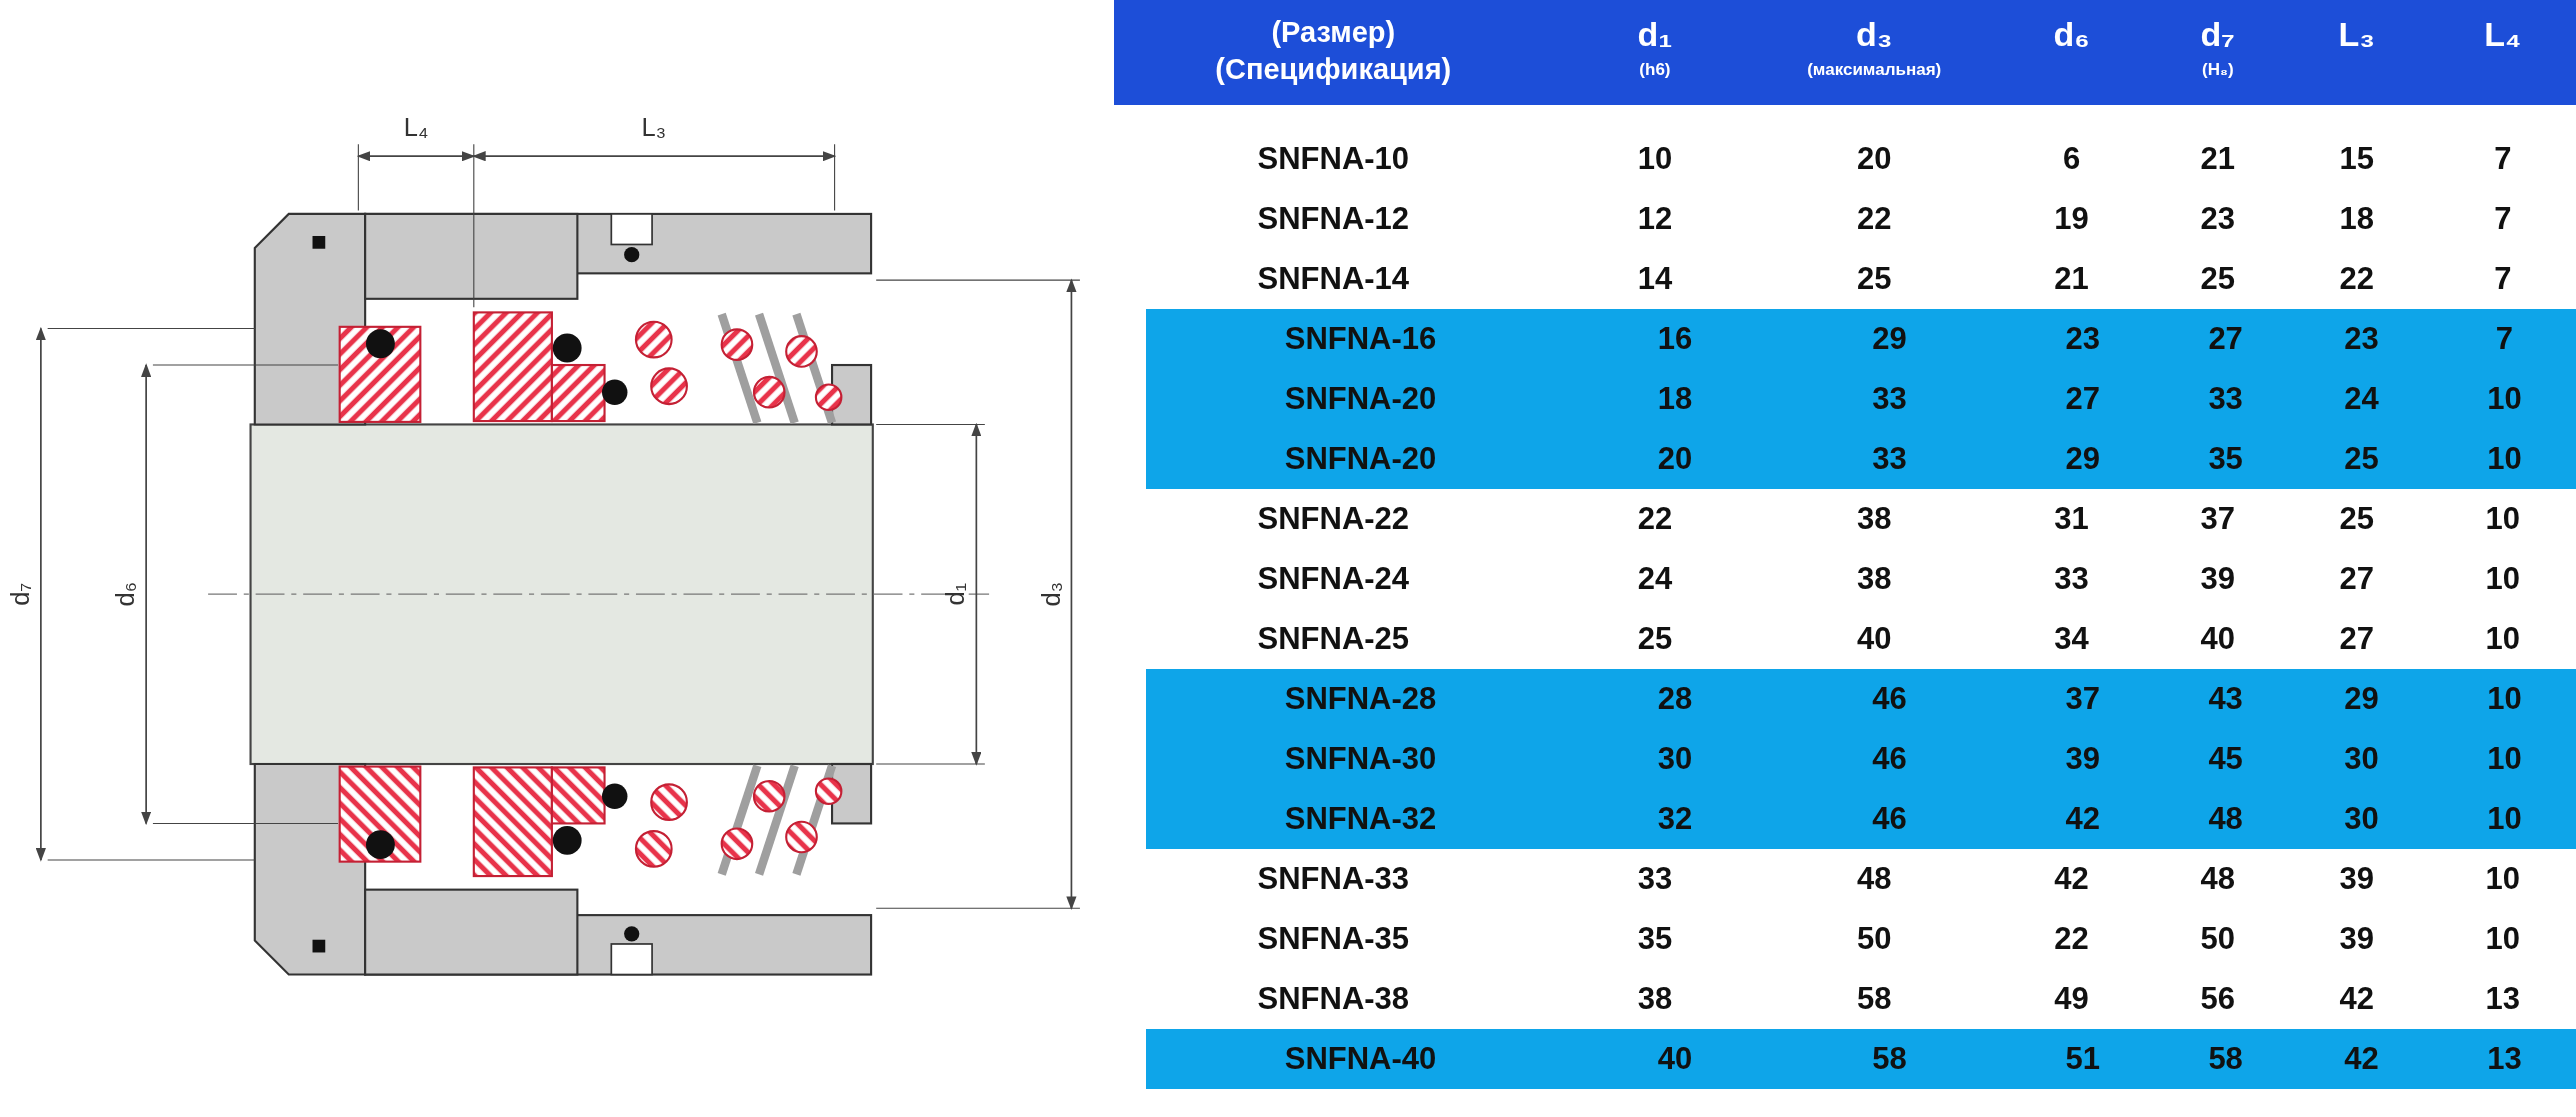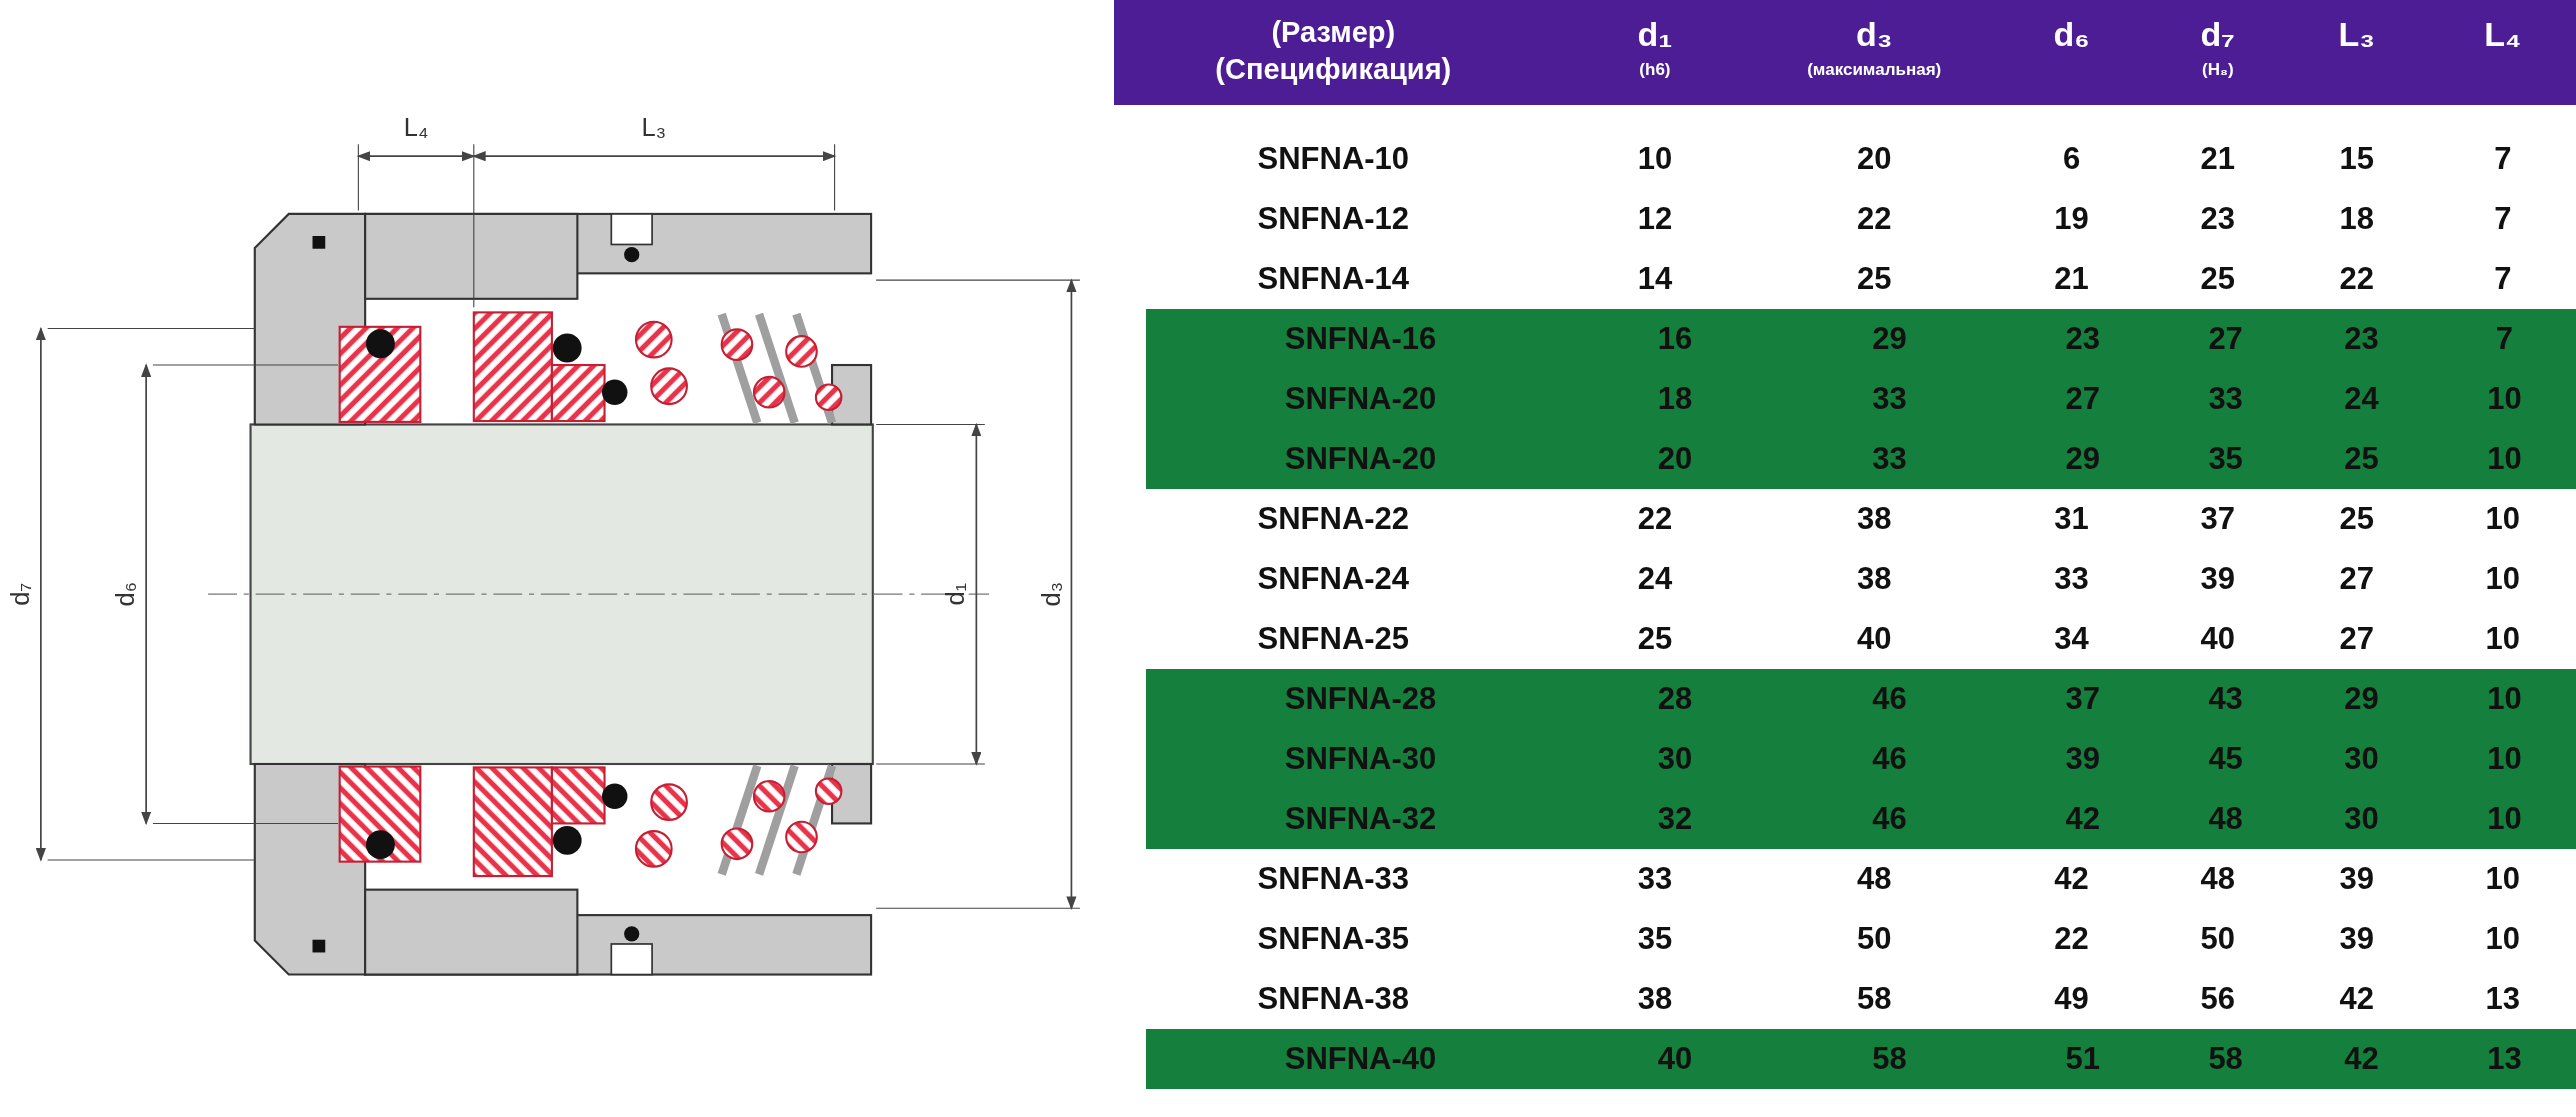--- a/index.html
+++ b/index.html
@@ -16,39 +16,39 @@
   .drawing-panel { width: 1114px; height: 1118px; flex: none; position: relative; }
   .table-panel  { width: 1462px; height: 1118px; flex: none; display: flex; flex-direction: column; }
 
   .grid7 {
     display: grid;
     grid-template-columns: 30% 14% 16% 11% 9% 10% 10%;
   }
 
   .thead {
     height: 105px;
-    background: #4c1d95;
+    background: #1d4ed8;
     color: #ffffff;
     flex: none;
   }
   .hcell {
     display: flex;
     flex-direction: column;
     align-items: center;
     justify-content: flex-start;
     padding-top: 17px;
   }
   .hmain { font-size: 34px; font-weight: bold; line-height: 1.05; }
   .hsub  { font-size: 17px; font-weight: bold; margin-top: 7px; }
   .hsize { padding-top: 13.6px; }
   .hsize div { font-size: 29px; font-weight: bold; line-height: 1.3; text-align: center; }
 
   .tbody { margin-top: 24px; text-align: right; }
   .trow  { height: 60px; align-items: center; }
-  .trow.shaded { background: #15803d; margin-left: 32px; }
+  .trow.shaded { background: #0ea5e9; margin-left: 32px; }
   .cell {
     display: flex;
     align-items: center;
     justify-content: center;
     font-size: 31px;
     font-weight: bold;
     height: 100%;
   }
 
   svg text.dimlabel {

